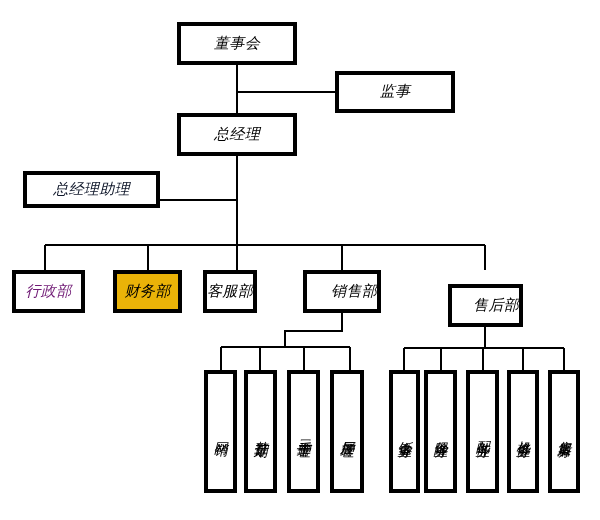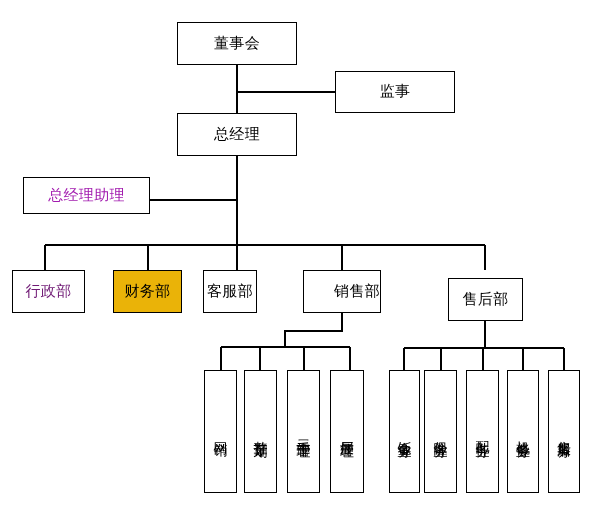--- a/index.html
+++ b/index.html
@@ -21,30 +21,31 @@
     position: absolute;
     left: 0;
     top: 0;
     width: 600px;
     height: 520px;
     pointer-events: none;
   }
   .node {
     position: absolute;
     box-sizing: border-box;
-    border: 1px solid #701a75;
+    border: 4px solid #701a75;
     background: #ffffff;
     display: flex;
     align-items: center;
     justify-content: center;
     text-align: center;
     color: #000000;
     font-size: 15px;
     line-height: 1.18;
     letter-spacing: 0.3px;
+    font-style: italic;
   }
   .node.vertical {
     writing-mode: vertical-rl;
     text-orientation: upright;
     font-size: 14px;
     line-height: 1.34;
     letter-spacing: 1px;
   }
 </style>
 </head>
@@ -80,37 +81,37 @@
 
   <div class="node" style="left: 177px; top: 22px; width: 120px; height: 43px; border-color: rgb(0, 0, 0); background: rgb(255, 255, 255); color: rgb(0, 0, 0);">
       <span>董事会</span>
     </div>
   <div class="node" style="left: 335px; top: 71px; width: 120px; height: 42px; border-color: rgb(0, 0, 0); background: rgb(255, 255, 255); color: rgb(0, 0, 0);">
       <span>监事</span>
     </div>
   <div class="node" style="left: 177px; top: 113px; width: 120px; height: 43px; border-color: rgb(0, 0, 0); background: rgb(255, 255, 255); color: rgb(0, 0, 0);">
       <span>总经理</span>
     </div>
-  <div class="node" style="left: 23px; top: 177px; width: 127px; height: 37px; border-color: rgb(0, 0, 0); background: rgb(255, 255, 255); color: #a21caf;">
+  <div class="node" style="left: 23px; top: 171px; width: 137px; height: 37px; border-color: rgb(0, 0, 0); background: rgb(255, 255, 255); color: #0f172a;">
       <span>总经理助理</span>
     </div>
 
   <div class="node" style="left: 12px; top: 270px; width: 73px; height: 43px; border-color: rgb(0, 0, 0); background: rgb(255, 255, 255); color: #701a75;">
       <span>行政部</span>
     </div>
   <div class="node" style="left: 113px; top: 270px; width: 69px; height: 43px; border-color: rgb(0, 0, 0); background: #eab308; color: rgb(0, 0, 0);">
       <span>财务部</span>
     </div>
   <div class="node" style="left: 203px; top: 270px; width: 54px; height: 43px; border-color: rgb(0, 0, 0); background: rgb(255, 255, 255); color: rgb(0, 0, 0);">
       <span>客服部</span>
     </div>
   <div class="node" style="left: 303px; top: 270px; width: 78px; height: 43px; border-color: rgb(0, 0, 0); background: rgb(255, 255, 255); color: rgb(0, 0, 0); justify-content: flex-end;">
       <span>销售部</span>
     </div>
-  <div class="node" style="left: 448px; top: 278px; width: 75px; height: 43px; border-color: rgb(0, 0, 0); background: rgb(255, 255, 255); color: rgb(0, 0, 0);">
+  <div class="node" style="left: 448px; top: 284px; width: 75px; height: 43px; border-color: rgb(0, 0, 0); background: rgb(255, 255, 255); color: rgb(0, 0, 0); justify-content: flex-end;">
       <span>售后部</span>
     </div>
 
   <div class="node vertical" style="left: 204px; top: 370px; width: 33px; height: 123px; border-color: rgb(0, 0, 0); background: rgb(255, 255, 255); color: rgb(0, 0, 0);">
       <span>网销</span>
     </div>
   <div class="node vertical" style="left: 244px; top: 370px; width: 33px; height: 123px; border-color: rgb(0, 0, 0); background: rgb(255, 255, 255); color: rgb(0, 0, 0);">
       <span>整车计划</span>
     </div>
   <div class="node vertical" style="left: 287px; top: 370px; width: 33px; height: 123px; border-color: rgb(0, 0, 0); background: rgb(255, 255, 255); color: rgb(0, 0, 0);">

